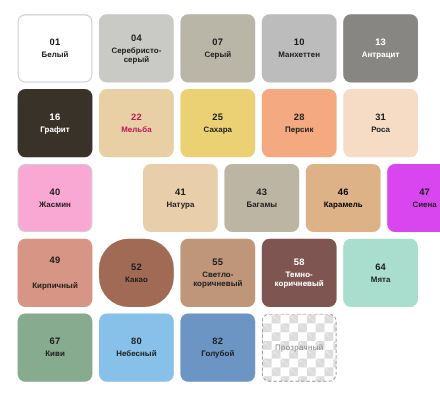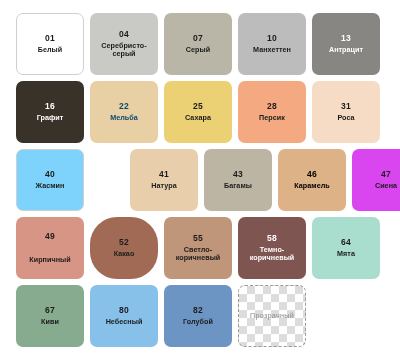--- a/index.html
+++ b/index.html
@@ -112,39 +112,39 @@
       <div class="swatch" style="background-color: rgb(135, 134, 131); color: rgb(255, 255, 255);">
         <div class="code">13</div>
         <div class="name">Антрацит</div>
       </div>
     </div>
     <div class="swatch-row" id="row-1">
       <div class="swatch" style="background-color: rgb(56, 50, 40); color: rgb(255, 255, 255);">
         <div class="code">16</div>
         <div class="name">Графит</div>
       </div>
-      <div class="swatch" style="background-color: rgb(232, 207, 164); color: #0c4a6e;">
+      <div class="swatch" style="background-color: rgb(232, 207, 164); color: #be185d;">
         <div class="code">22</div>
         <div class="name">Мельба</div>
       </div>
       <div class="swatch" style="background-color: rgb(235, 209, 115); color: rgb(28, 28, 28);">
         <div class="code">25</div>
         <div class="name">Сахара</div>
       </div>
       <div class="swatch" style="background-color: rgb(244, 169, 128); color: rgb(28, 28, 28);">
         <div class="code">28</div>
         <div class="name">Персик</div>
       </div>
       <div class="swatch" style="background-color: rgb(246, 220, 197); color: rgb(28, 28, 28);">
         <div class="code">31</div>
         <div class="name">Роса</div>
       </div>
     </div>
     <div class="swatch-row" id="row-2">
-      <div class="swatch outlined" style="background-color: #7dd3fc; color: rgb(28, 28, 28);">
+      <div class="swatch outlined" style="background-color: #f9a8d4; color: rgb(28, 28, 28);">
         <div class="code">40</div>
         <div class="name">Жасмин</div>
       </div>
       <div class="swatch" style="background-color: rgb(232, 206, 171); color: rgb(28, 28, 28); margin-left: 40px;">
         <div class="code">41</div>
         <div class="name">Натура</div>
       </div>
       <div class="swatch" style="background-color: rgb(189, 181, 164); color: rgb(28, 28, 28);">
         <div class="code">43</div>
         <div class="name">Багамы</div>

